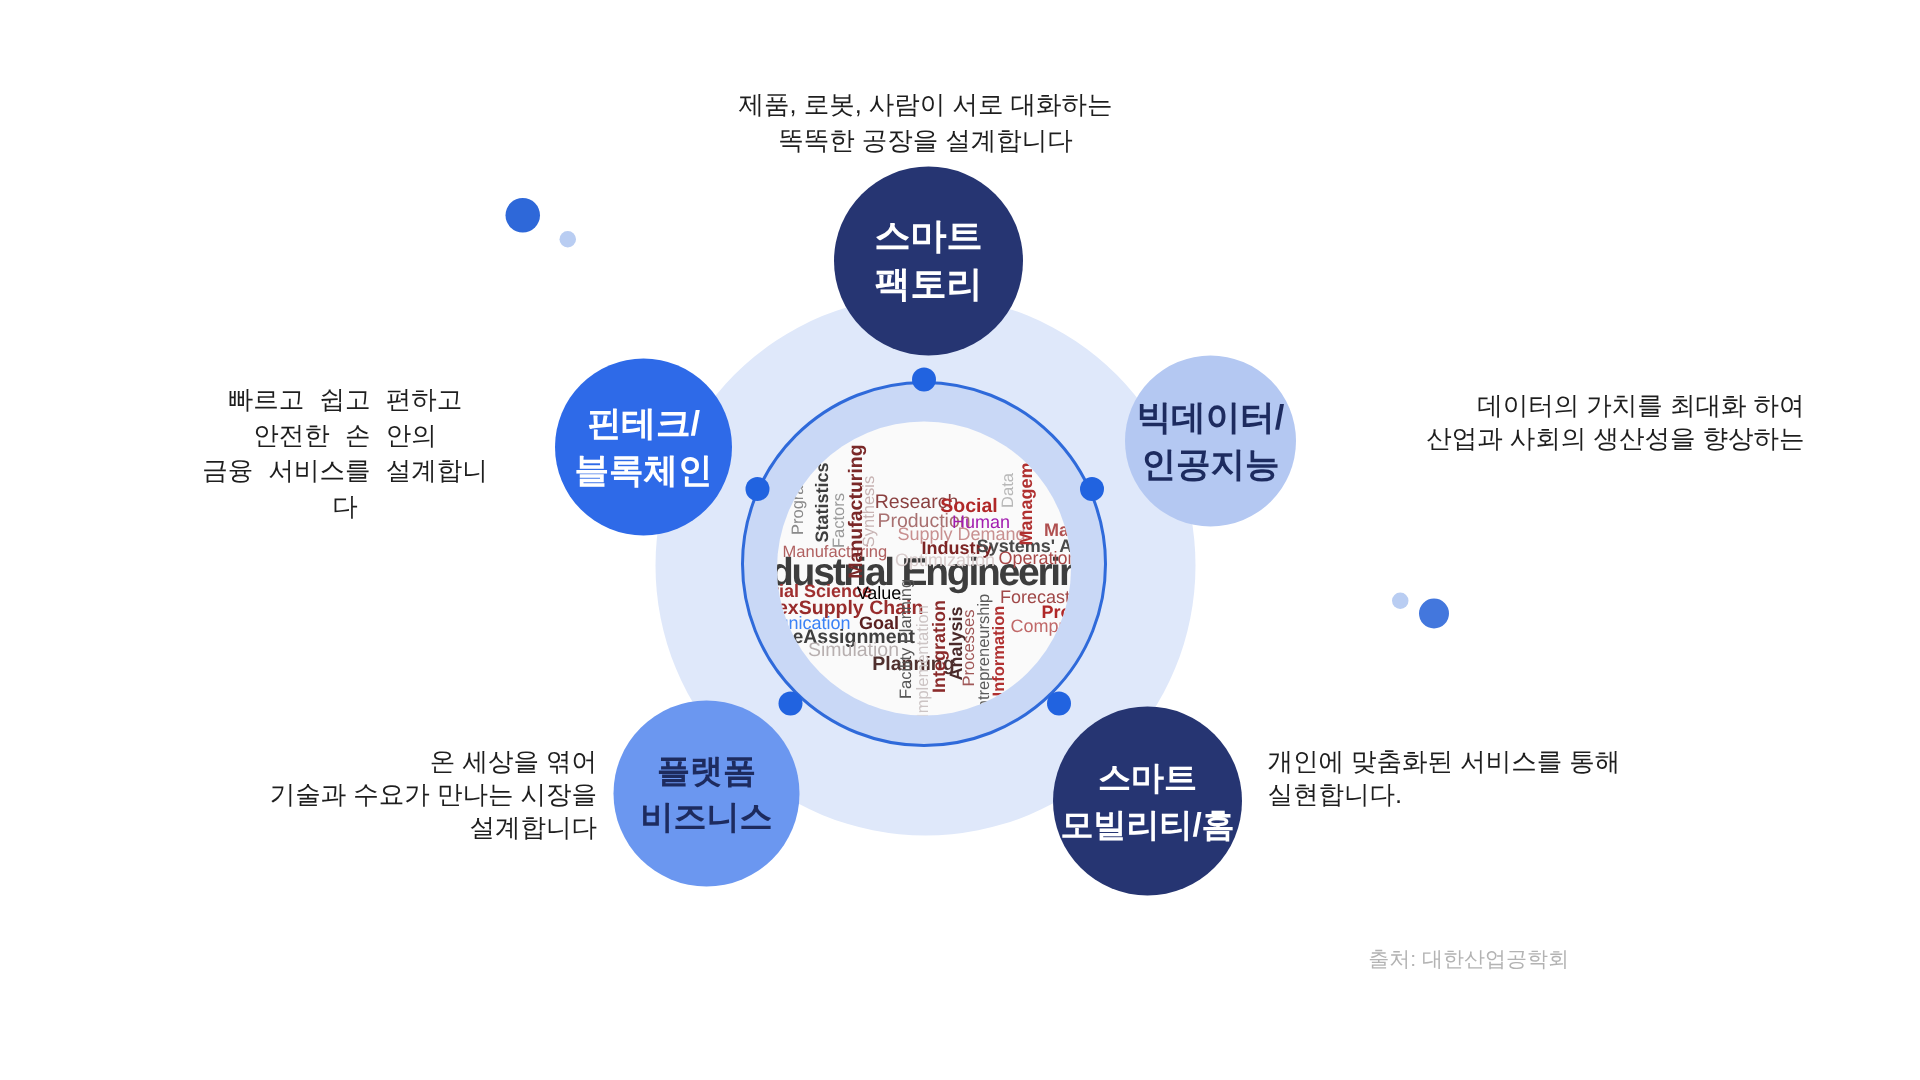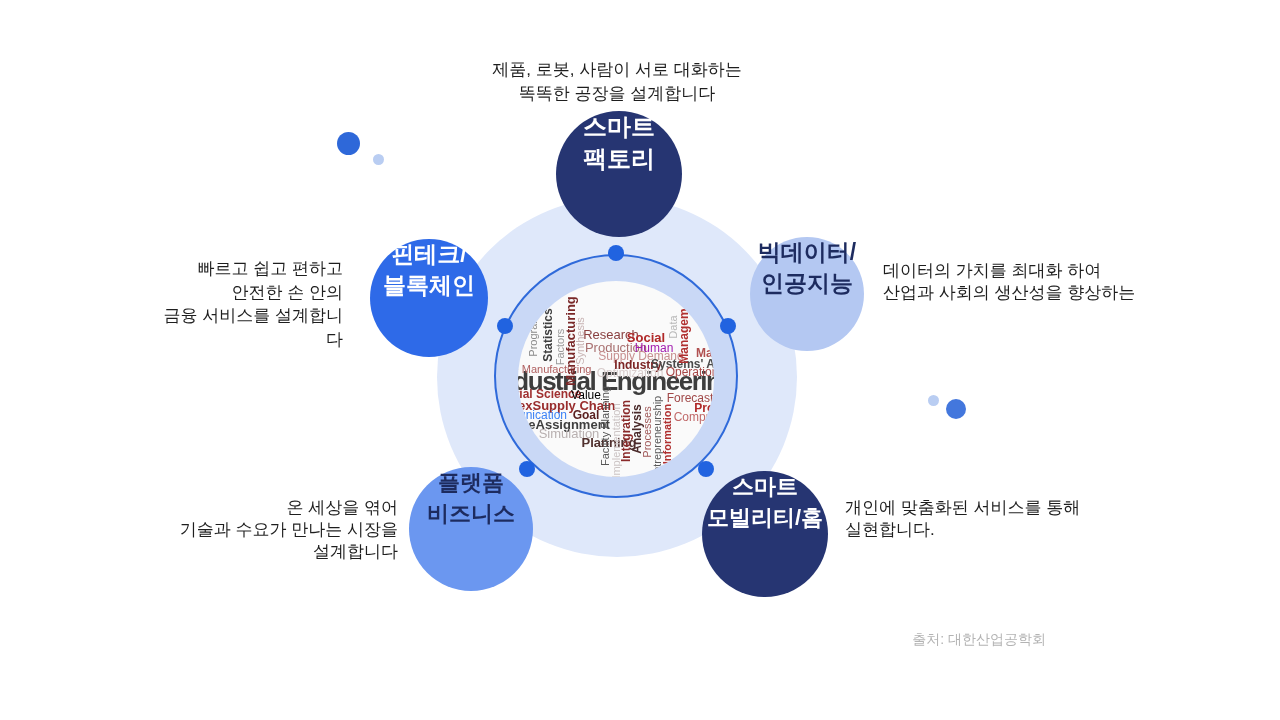--- a/index.html
+++ b/index.html
@@ -15,40 +15,40 @@
   .ring-band{left:494px;top:254px;width:240px;height:240px;background:var(--ring-band);
     border:2px solid var(--ring-stroke);}
   .inner-disc{left:518px;top:281px;width:196px;height:196px;background:#fafafa;overflow:hidden;}
   .ring-dot{width:16px;height:16px;background:var(--ring-dot);border-radius:50%;
     transform:translate(-50%,-50%);}
 
   
   .cw{position:absolute;white-space:nowrap;line-height:1;transform:translate(-50%,-50%);}
 
   
-  .sat{display:flex;flex-direction:column;align-items:center;justify-content:flex-start;
+  .sat{display:flex;flex-direction:column;align-items:center;justify-content:center;
     text-align:center;font-weight:bold;border-radius:50%;position:absolute;}
   .sat .l{display:block;}
   .sat-top{left:556px;top:111px;width:126px;height:126px;background:var(--navy);
     color:#ffffff;font-size:24px;line-height:32px;}
   .sat-left{left:370px;top:239px;width:118px;height:118px;background:var(--bright-blue);
     color:#ffffff;font-size:23px;line-height:31px;}
   .sat-right{left:750px;top:237px;width:114px;height:114px;background:var(--light-blue);
     color:var(--navy-text);font-size:23px;line-height:31px;}
   .sat-bl{left:409px;top:467px;width:124px;height:124px;background:var(--medium-blue);
     color:var(--navy-text);font-size:22px;line-height:31px;}
   .sat-br{left:702px;top:471px;width:126px;height:126px;background:var(--navy);
     color:#ffffff;font-size:22px;line-height:31px;}
 
   
   .desc{position:absolute;color:#1e1e1e;font-size:17px;font-weight:500;line-height:23px;}
   .desc .l{display:block;}
   .desc-top{left:417px;top:58px;width:400px;text-align:center;line-height:24px;}
-  .desc-left{left:117px;top:257px;width:226px;text-align:right;line-height:23.5px;}
-  .desc-right{left:883px;top:260px;width:320px;text-align:left;line-height:22.3px;}
+  .desc-left{left:117px;top:257px;width:226px;text-align:center;line-height:23.5px;font-family:Liberation Mono, monospace;}
+  .desc-right{left:883px;top:260px;width:320px;text-align:right;line-height:22.3px;}
   .desc-bl{left:158px;top:497px;width:240px;text-align:right;line-height:22px;}
   .desc-br{left:845px;top:497px;width:300px;text-align:left;line-height:22px;}
 
   .source{position:absolute;left:846px;top:631px;width:200px;text-align:right;
     color:#b3b3b3;font-size:14px;}
 
   
   .deco1{left:337px;top:132px;width:23px;height:23px;background:#2e68d9;}
   .deco2{left:373px;top:154px;width:11px;height:11px;background:#b9cdf2;}
   .deco3{left:928px;top:395px;width:11px;height:11px;background:#b9cdf2;}

